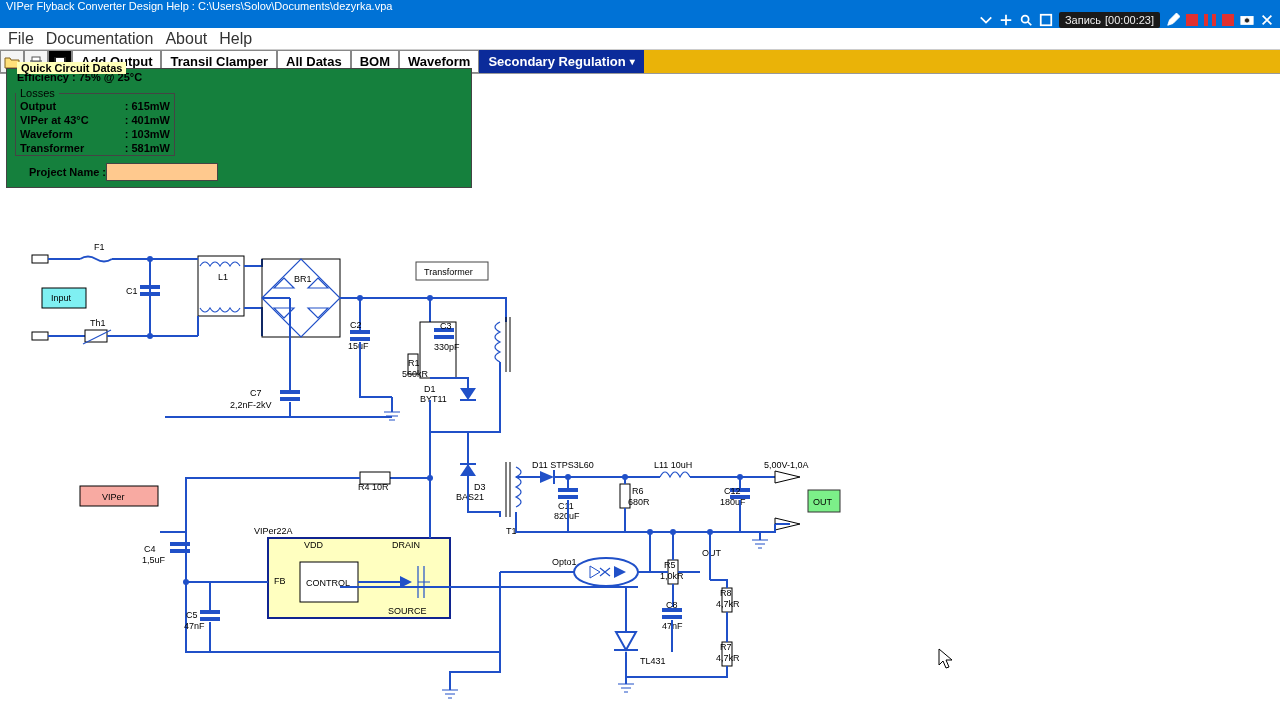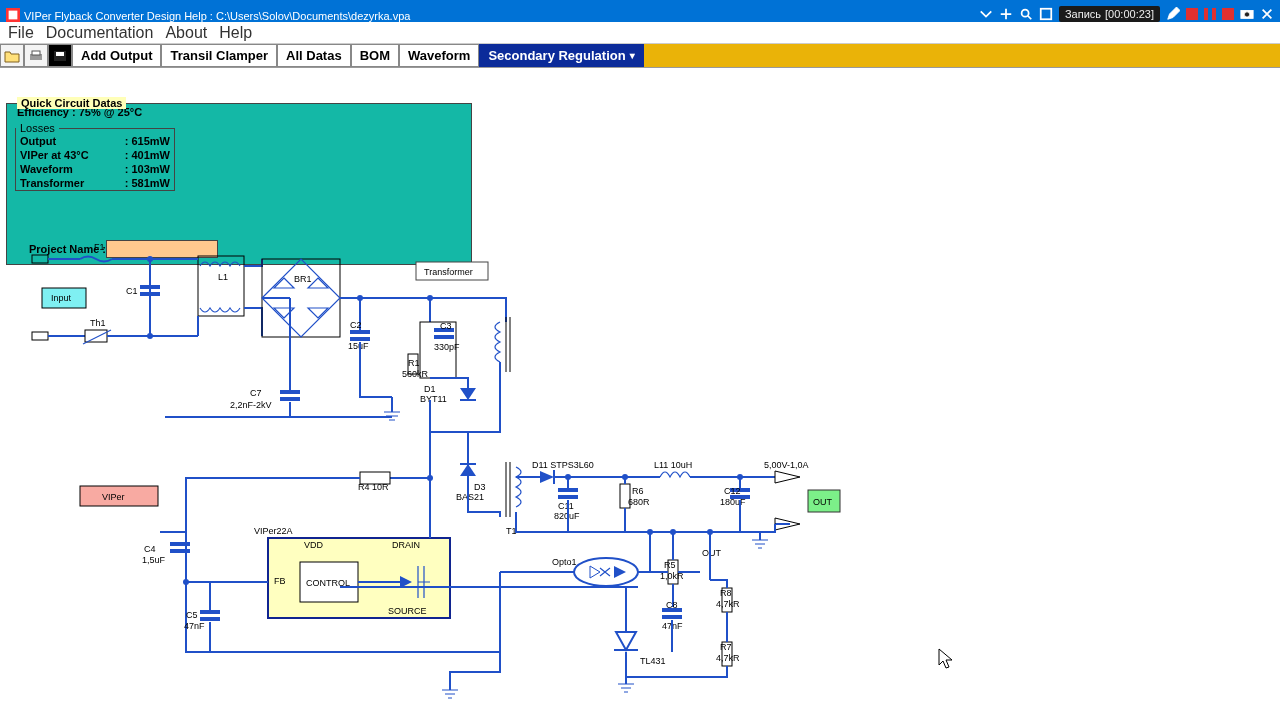--- a/index.html
+++ b/index.html
@@ -1,31 +1,31 @@
 <!DOCTYPE html>
 <html><head>
   <meta charset="utf-8">
   <style>
     * { margin: 0; padding: 0; box-sizing: border-box; font-family: "Segoe UI", Tahoma, sans-serif; }
     body { width: 1280px; height: 720px; background: #fff; overflow: hidden; position: relative; }
-    .titlebar { height: 22px; background: #0072d6; color: #fff; font-size: 11px; display: flex; align-items: flex-end; padding-left: 6px; }
+    .titlebar { height: 28px; background: #0072d6; color: #fff; font-size: 11px; display: flex; align-items: flex-start; padding-left: 6px; flex-direction: column; }
     .titlebar-icon { width: 14px; height: 14px; margin-right: 4px; }
     .titlebar-right { margin-left: auto; display: flex; align-items: center; gap: 6px; padding-right: 6px; }
     .tb-ico { width: 14px; height: 14px; fill: #fff; stroke: #fff; }
     .rec-box { background: #1a1a1a; color: #eee; font-size: 11px; padding: 2px 6px; border-radius: 2px; display: flex; align-items: center; gap: 4px; }
     .rec-ctrl { width: 12px; height: 12px; }
     .menubar { height: 22px; background: #fff; font-size: 16px; display: flex; align-items: center; gap: 12px; padding-left: 8px; border-bottom: 1px solid #ccc; }
     .menuitem { color: #333; cursor: pointer; }
     .toolbar { height: 24px; background: #eab308; font-size: 13px; display: flex; align-items: stretch; border-bottom: 1px solid #999; }
     .toolbtn { border: 1px solid #888; display: flex; align-items: center; padding: 0 3px; background: #f4f4f4; }
     .toolbtn.text { padding: 0 8px; font-weight: bold; background: #fff; }
     .toolbtn.sel { background: #0b2b9a; color: #fff; border-color: #0b2b9a; }
     .toolbtn.dd::after { content: '▾'; margin-left: 4px; font-size: 10px; }
     
-    .panel { position: absolute; left: 6px; top: 68px; width: 466px; height: 162px; border: 1px solid #444; background: #14b8a6; font-size: 11px; margin-top: 35px; }
+    .panel { position: absolute; left: 6px; top: 68px; width: 466px; height: 120px; border: 1px solid #444; background: #15803d; font-size: 11px; }
     .panel legend, .panel .lgnd { color: #000; font-size: 11px; padding: 0 4px; }
     .panel fieldset { border: 1px solid #444; margin: 2px 6px; }
     .panel .row { display: flex; justify-content: space-between; padding: 1px 4px; }
     .panel-title { position: absolute; top: -7px; left: 10px; background: #ffffb8; padding: 0 4px; font-weight: bold; }
     .eff { padding: 2px 10px; font-weight: bold; color: #000; }
     .losses { width: 160px; margin: 2px 8px 4px 8px!important; }
     .rightcol { position: absolute; left: 208px; top: 24px; font-weight: bold; line-height: 22px; }
     .projname-row { position: absolute; bottom: 6px; left: 22px; display: flex; align-items: center; font-weight: bold; }
     .projname { width: 112px; height: 18px; background: #ffc98e; border: 1px solid #444; }
     

